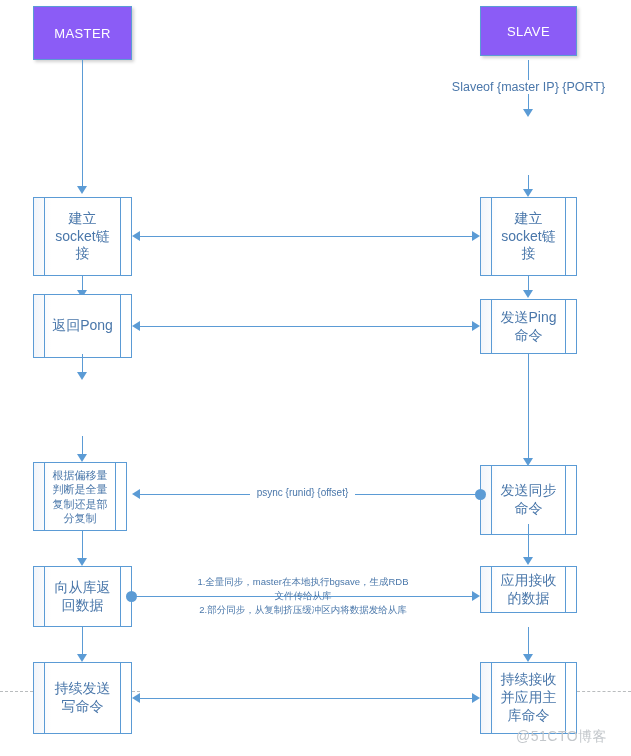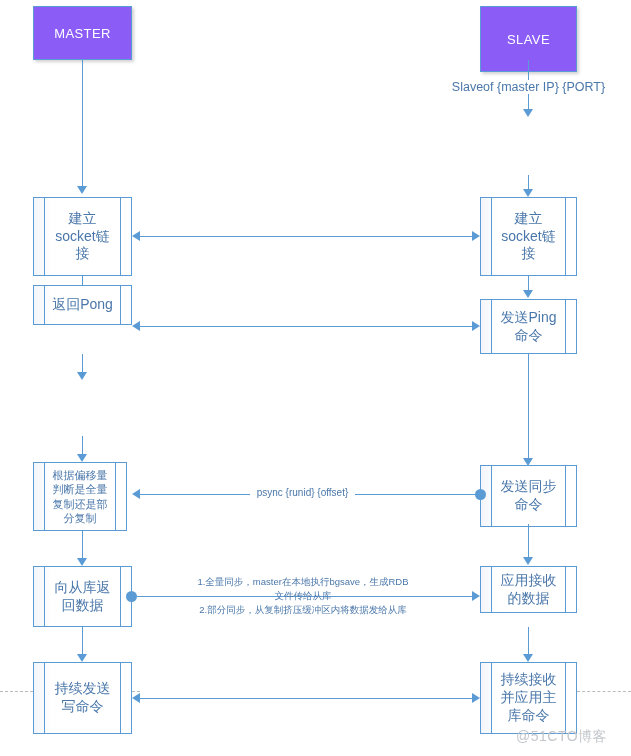--- a/index.html
+++ b/index.html
@@ -155,21 +155,21 @@
 
   <div class="proc" style="left:33px; top:197px; width:99px; height:79px;">
     <span class="txt">建立
 socket链
 接</span>
   </div>
 
   <div class="vline" style="left:82px; top:276px; height:14px;"></div>
   <div class="arrow-d" style="left:77px; top:290px;"></div>
 
-  <div class="proc" style="left:33px; top:285px; width:99px; height:40px;">
+  <div class="proc" style="left:33px; top:294px; width:99px; height:64px;">
     <span class="txt">返回Pong</span>
   </div>
 
   <div class="vline" style="left:82px; top:354px; height:18px;"></div>
   <div class="arrow-d" style="left:77px; top:372px;"></div>
 
 
   <div class="vline" style="left:82px; top:436px; height:18px;"></div>
   <div class="arrow-d" style="left:77px; top:454px;"></div>
 
@@ -189,21 +189,21 @@
   </div>
 
   <div class="vline" style="left:82px; top:627px; height:27px;"></div>
   <div class="arrow-d" style="left:77px; top:654px;"></div>
 
   <div class="proc" style="left:33px; top:662px; width:99px; height:72px;">
     <span class="txt">持续发送
 写命令</span>
   </div>
 
-  <div class="hdr" style="left:480px; top:6px; width:97px; height:66px;">
+  <div class="hdr" style="left:480px; top:6px; width:97px; height:50px;">
     <span>SLAVE</span>
   </div>
 
   <div class="vline" style="left:528px; top:60px; height:52px;"></div>
   <div class="arrow-d" style="left:523px; top:109px;"></div>
   <div class="elabel" style="left:437px; top:80px; width:183px;">Slaveof {master IP} {PORT}</div>
 
 
   <div class="vline" style="left:528px; top:175px; height:14px;"></div>
   <div class="arrow-d" style="left:523px; top:189px;"></div>
@@ -218,21 +218,21 @@
   <div class="arrow-d" style="left:523px; top:290px;"></div>
 
   <div class="proc" style="left:480px; top:299px; width:97px; height:55px;">
     <span class="txt">发送Ping
 命令</span>
   </div>
 
   <div class="vline" style="left:528px; top:354px; height:106px;"></div>
   <div class="arrow-d" style="left:523px; top:458px;"></div>
 
-  <div class="proc" style="left:480px; top:465px; width:97px; height:62px;">
+  <div class="proc" style="left:480px; top:465px; width:97px; height:70px;">
     <span class="txt">发送同步
 命令</span>
   </div>
 
   <div class="vline" style="left:528px; top:524px; height:33px;"></div>
   <div class="arrow-d" style="left:523px; top:557px;"></div>
 
   <div class="proc" style="left:480px; top:566px; width:97px; height:47px;">
     <span class="txt">应用接收
 的数据</span>

